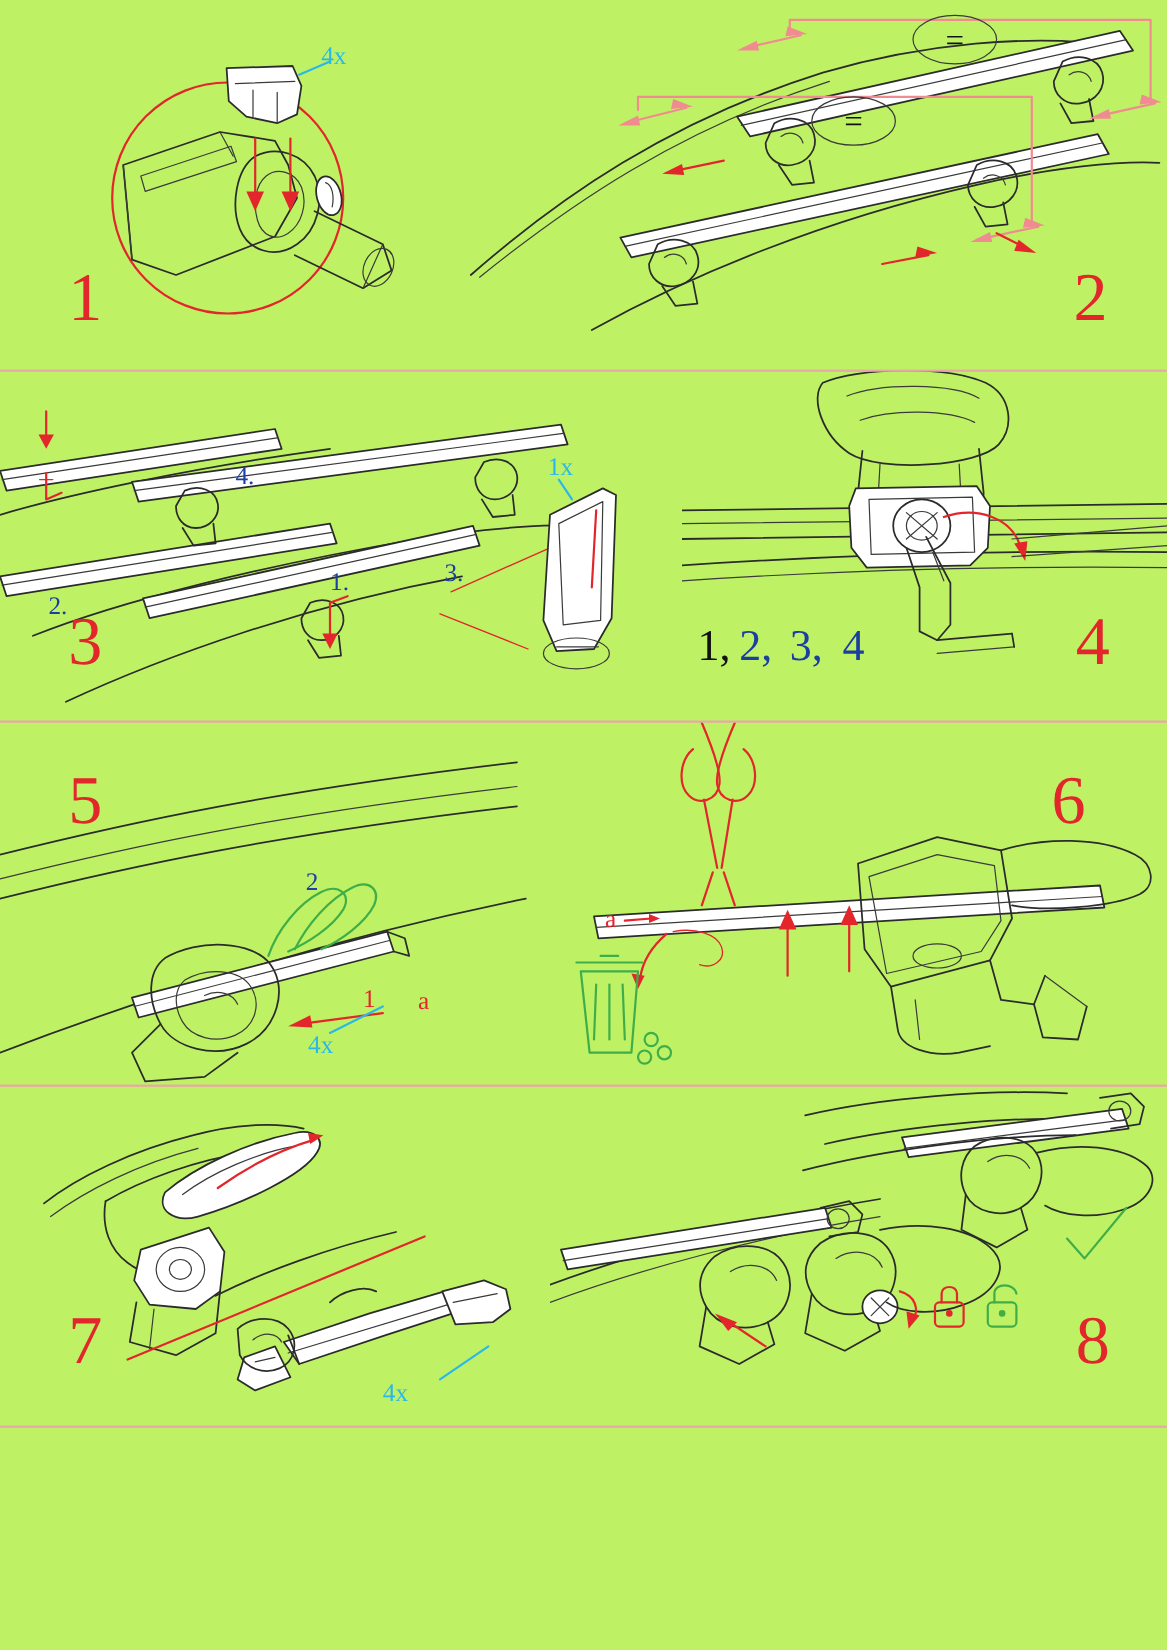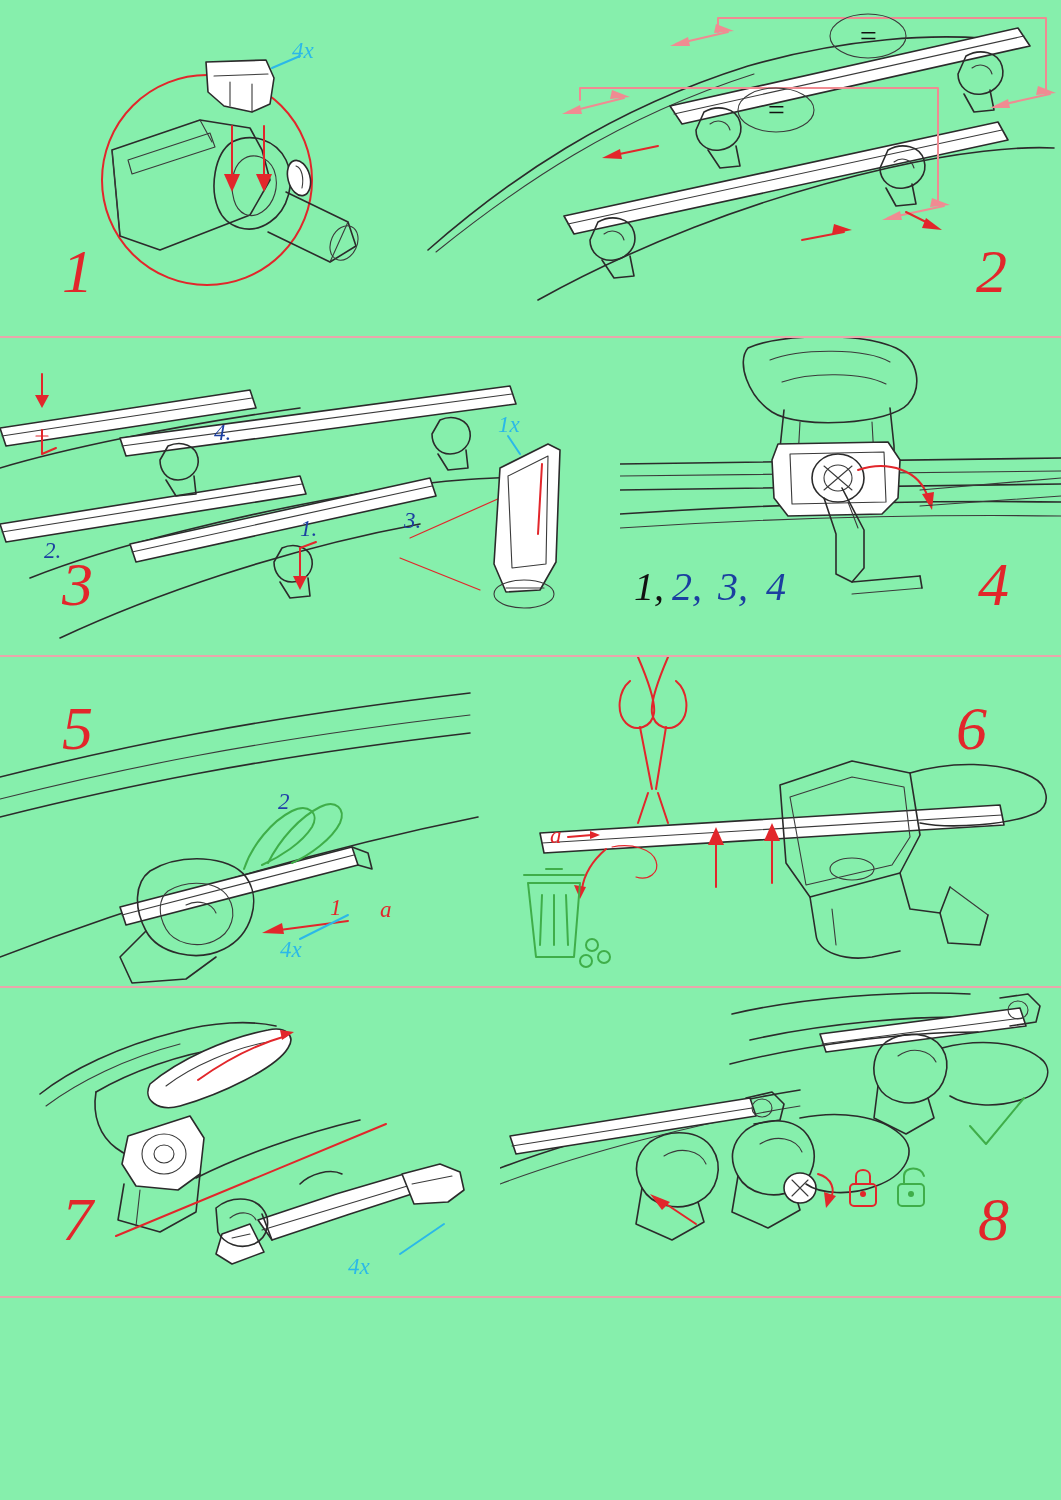--- a/index.html
+++ b/index.html
@@ -1,17 +1,17 @@
 <!DOCTYPE html>
 <html><head>
 <meta charset="utf-8">
 <style>
   html,body{margin:0;padding:0;background:#ffffff;}
   body{width:1061px;height:1500px;font-family:"Liberation Sans",sans-serif;color:#111;position:relative;overflow:hidden;}
-  .sheet{position:relative;width:1061px;height:1500px;background:#86efac;font-style:italic;}
+  .sheet{position:relative;width:1061px;height:1500px;background:#bef264;}
   .hr{position:absolute;left:0;width:1061px;border-top:2px solid #e9a6ab;}
 
   
   .panel{position:absolute;overflow:hidden;}
   .stepnum{position:absolute;font-family:"Liberation Serif",serif;font-weight:400;color:#e2262b;font-size:62px;line-height:1;letter-spacing:1px;}
 
   
   svg{display:block;overflow:visible;}
   .ln{fill:none;stroke:#2b2b2b;stroke-width:1.6;stroke-linecap:round;stroke-linejoin:round;}
   .lnt{fill:none;stroke:#3a3a3a;stroke-width:1.1;stroke-linecap:round;stroke-linejoin:round;}

